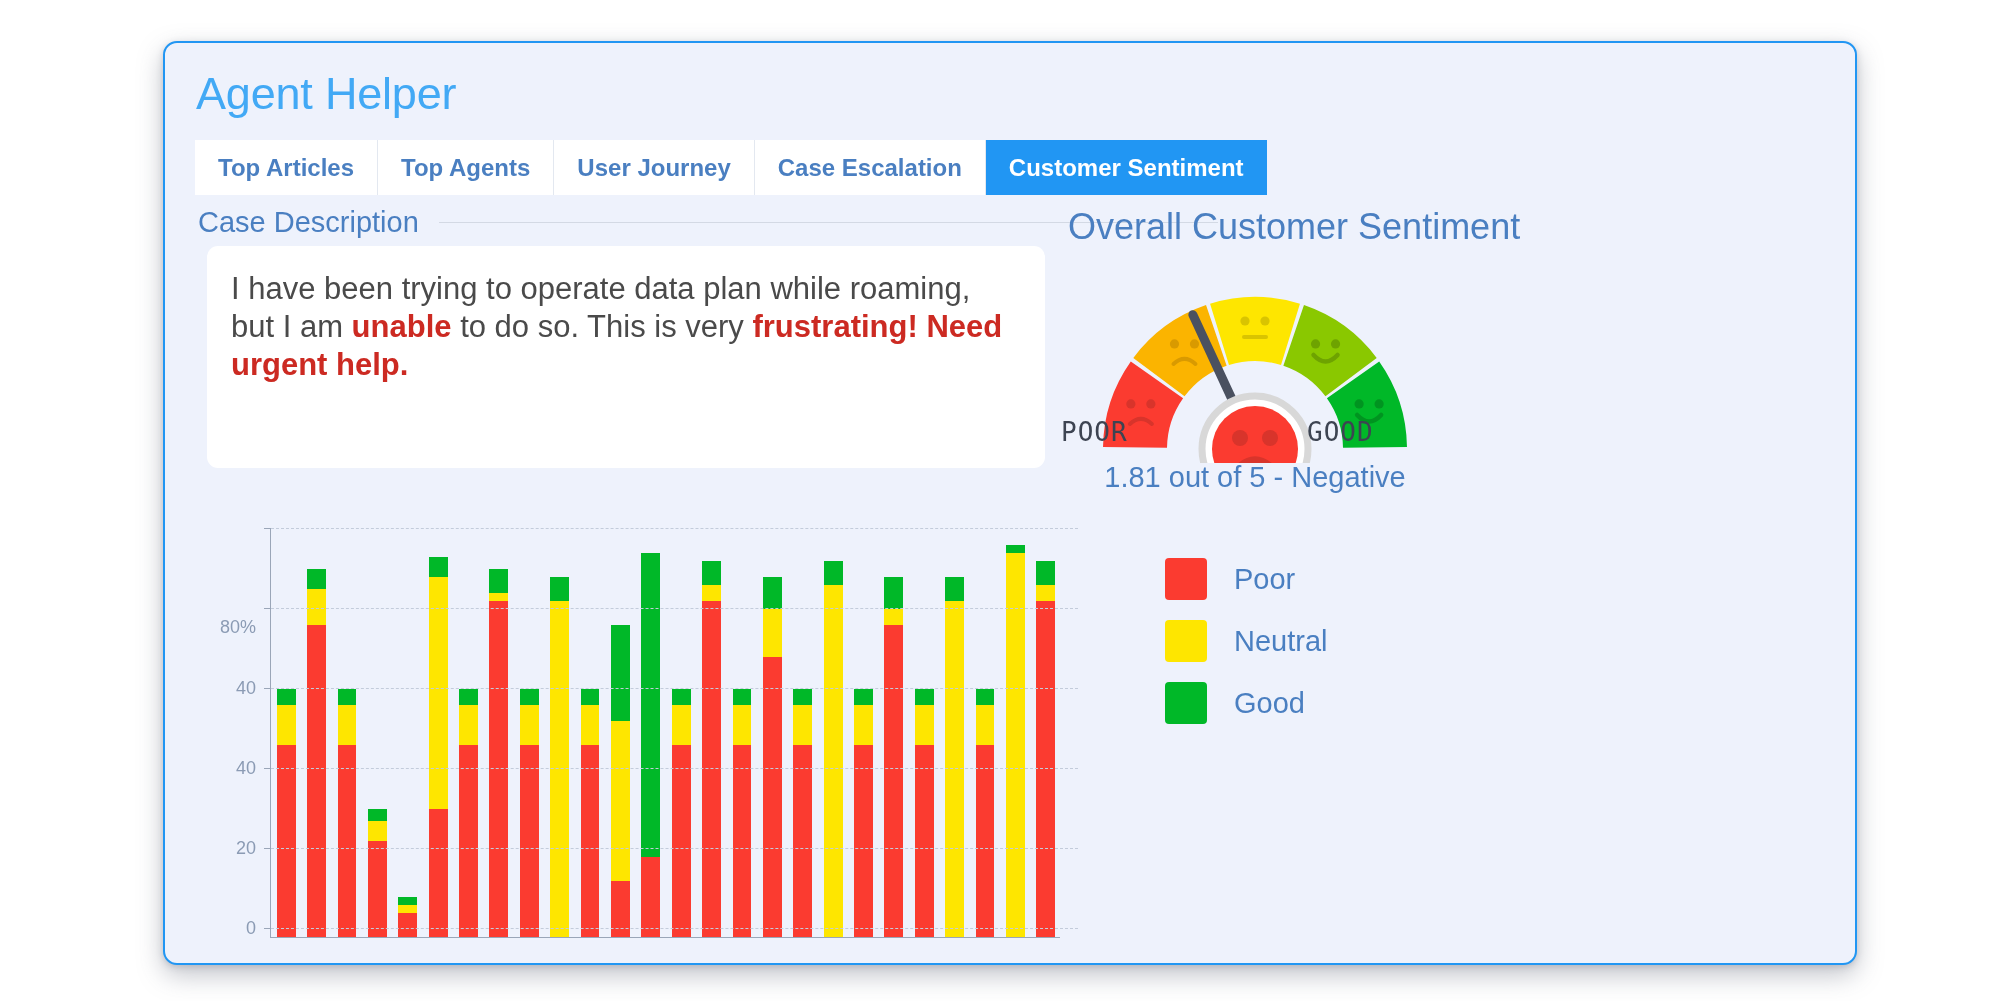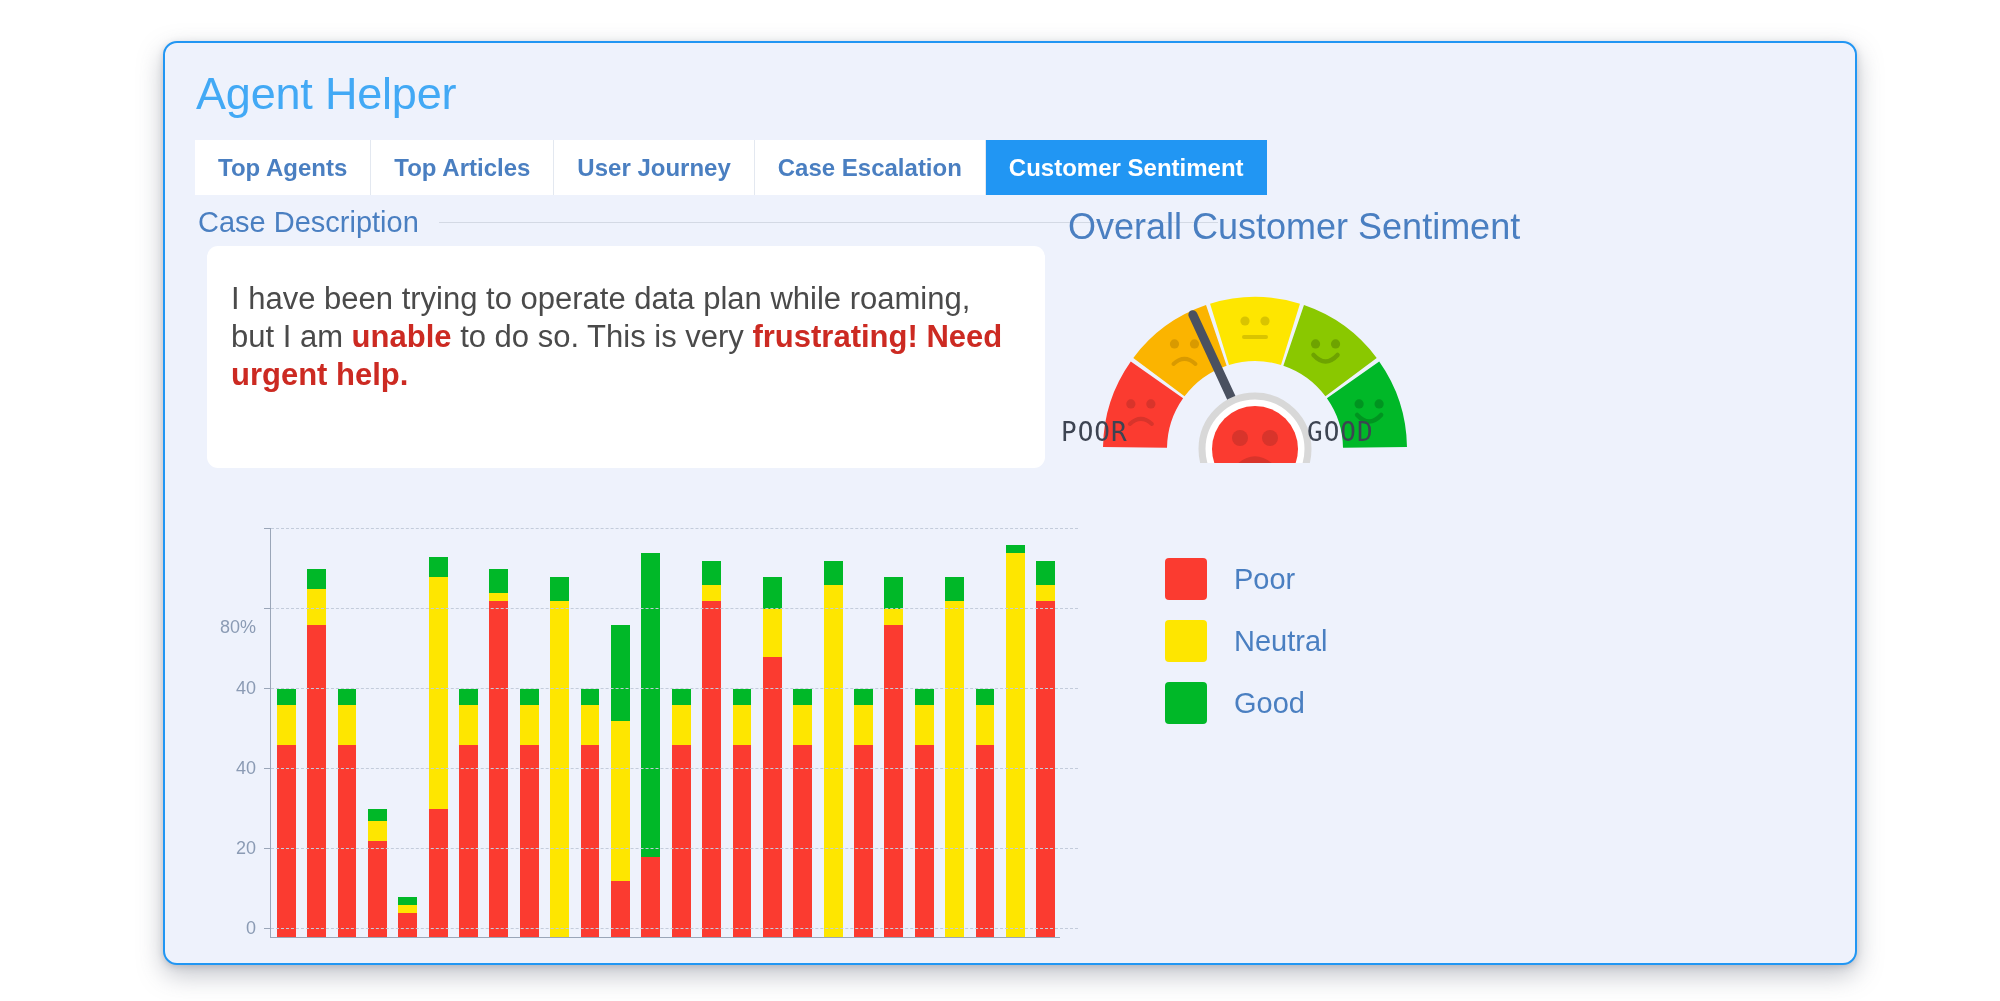--- a/index.html
+++ b/index.html
@@ -64,21 +64,21 @@
 
   
   .desc-card {
     position: absolute;
     left: 42px; top: 203px;
     width: 838px; height: 222px;
     background: #ffffff;
     border-radius: 11px;
   }
   .desc-text {
-    padding: 34px 24px 0 24px;
+    padding: 24px 24px 0 24px;
     font-size: 31px; line-height: 1.22;
     color: #4a4a4a;
     font-weight: 400;
   }
   .desc-text b { color: #cc2a22; font-weight: bold; }
 
   
   .gauge-head {
     position: absolute; left: 903px; top: 163px;
     font-size: 36px; color: #4a7fc1; white-space: nowrap;
@@ -137,24 +137,24 @@
 </head>
 <body>
 
 <div id="root">
   <div class="panel">
 
     <div class="app-title">Agent Helper</div>
 
     <div class="tabbar" id="tabbar">
         <div class="tab">
+          <span>Top Articles</span>
+        </div>
+        <div class="tab">
           <span>Top Agents</span>
-        </div>
-        <div class="tab">
-          <span>Top Articles</span>
         </div>
         <div class="tab">
           <span>User Journey</span>
         </div>
         <div class="tab">
           <span>Case Escalation</span>
         </div>
         <div class="tab active">
           <span>Customer Sentiment</span>
         </div>
@@ -215,20 +215,21 @@
         <circle cx="200" cy="196" r="53" fill="#ffffff" stroke="#d8d8d8" stroke-width="7"></circle>
         <circle id="hub-face" cx="200" cy="196" r="43" fill="#fb3b30"></circle>
         <circle cx="185" cy="185" r="8" fill="#d8342b"></circle>
         <circle cx="215" cy="185" r="8" fill="#d8342b"></circle>
         <path d="M184 214 Q200 200 216 214" stroke="#d8342b" stroke-width="7" fill="none" stroke-linecap="round"></path>
       </svg>
     </div>
 
     <div class="gauge-label" id="gauge-poor">POOR</div>
     <div class="gauge-label" id="gauge-good">GOOD</div>
+    <div class="gauge-score">1.81 out of 5 - Negative</div>
 
     <div class="legend" id="legend">
         <div class="legend-row">
           <div class="swatch" style="background: rgb(251, 59, 48);"></div>
           <div class="legend-label">Poor</div>
         </div>
         <div class="legend-row">
           <div class="swatch" style="background: rgb(254, 230, 0);"></div>
           <div class="legend-label">Neutral</div>
         </div>

